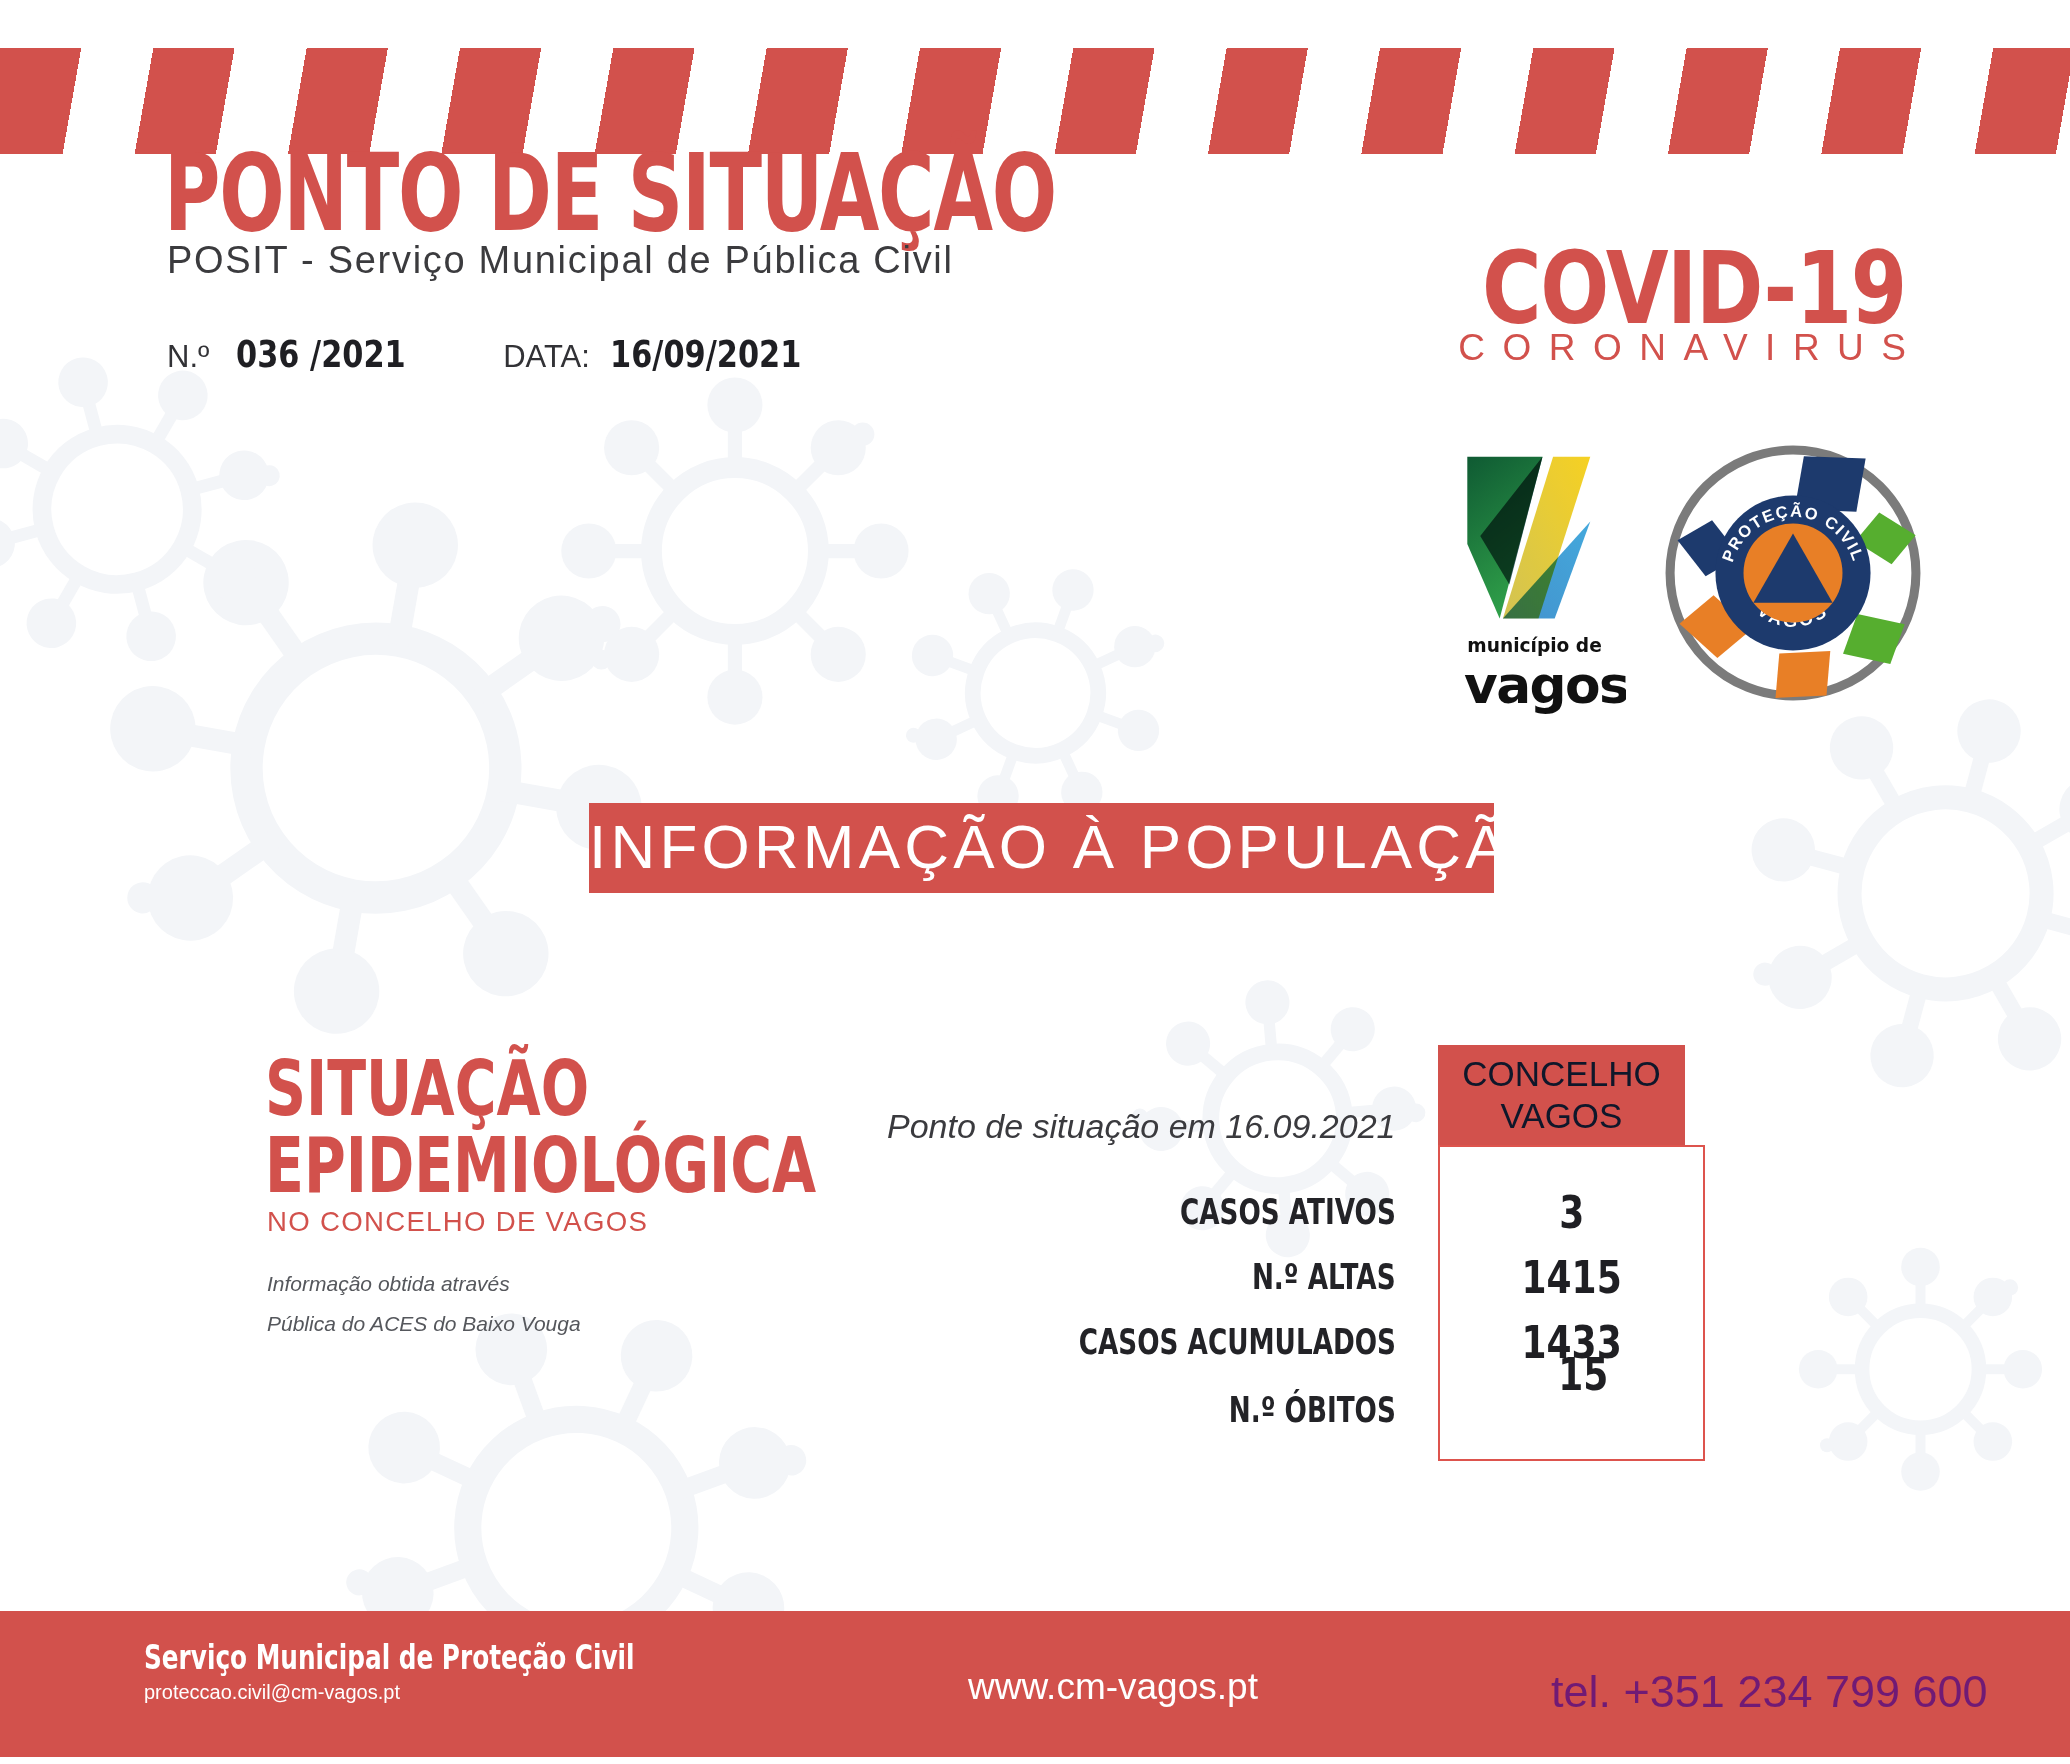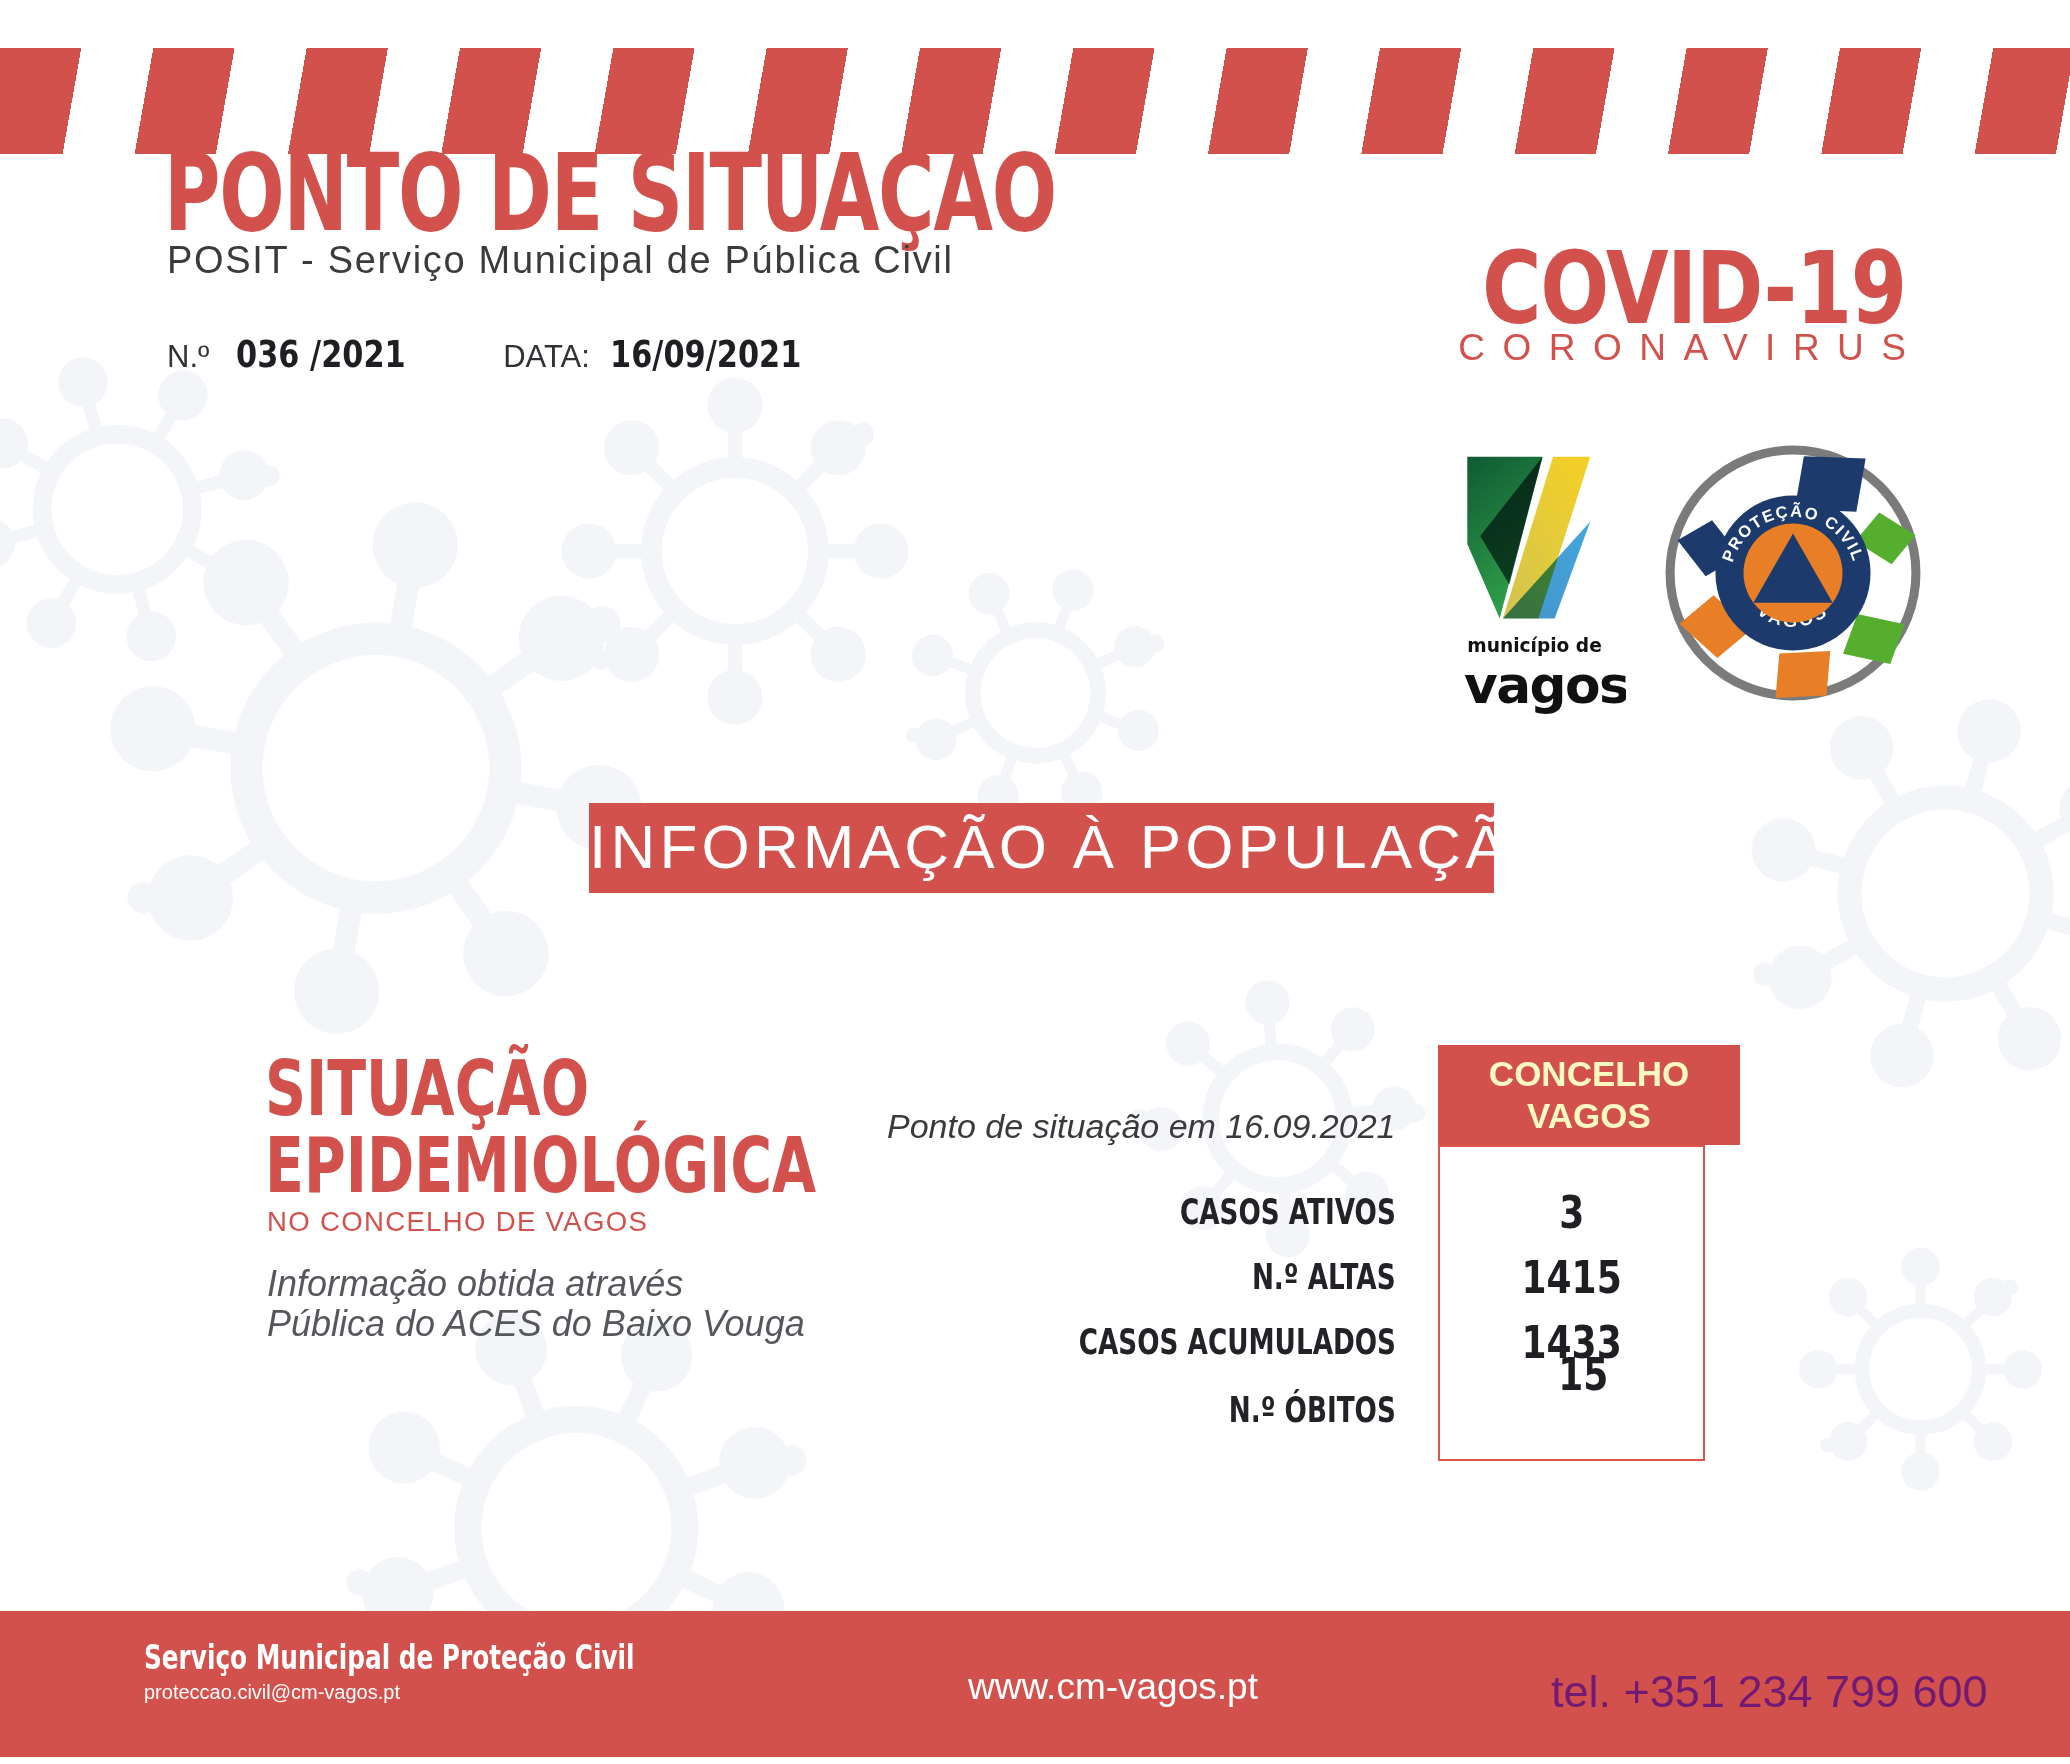--- a/index.html
+++ b/index.html
@@ -53,26 +53,26 @@
     white-space:nowrap;
   }
   
   .sec-line{
     left:265px; font-family:"DejaVu Sans", sans-serif; font-weight:bold; font-size:77px;
     line-height:77px; color:var(--red); transform:scaleX(.74); transform-origin:0 50%;
     white-space:nowrap;
   }
   .sec-l1{top:1050px;} .sec-l2{top:1127px;}
   .sec-sub{left:267px; top:1206px; font-size:27.6px; letter-spacing:1.3px; color:var(--red); white-space:nowrap;}
-  .sec-note{left:267px; top:1264px; font-size:36px; font-style:italic; line-height:40px; color:#55575c; white-space:nowrap;}
+  .sec-note{left:267px; top:1264px; font-size:21px; font-style:italic; line-height:40px; color:#55575c; white-space:nowrap;}
   
   .caption{left:887px; top:1107px; font-size:34px; font-style:italic; color:#3a3a3e; white-space:nowrap;}
   .tbl-header{
-    left:1438px; top:1045px; width:302px; height:100px; background:var(--red);
-    color:#fef9c3; font-weight:bold; font-size:35px; line-height:42px; text-align:center;
+    left:1438px; top:1045px; width:247px; height:100px; background:var(--red);
+    color:#0f172a; font-weight:normal; font-size:35px; line-height:42px; text-align:center;
     padding-top:8.3px;
   }
   .tbl-box{
     left:1438px; top:1145px; width:267px; height:316px; background:#fff;
     border:2.5px solid var(--red-bright);
   }
   .lbl{
     right:675px; font-family:"DejaVu Sans", sans-serif; font-weight:bold; font-size:35px;
     line-height:45px; color:var(--ink); transform:scaleX(.75); transform-origin:100% 50%;
     white-space:nowrap;

